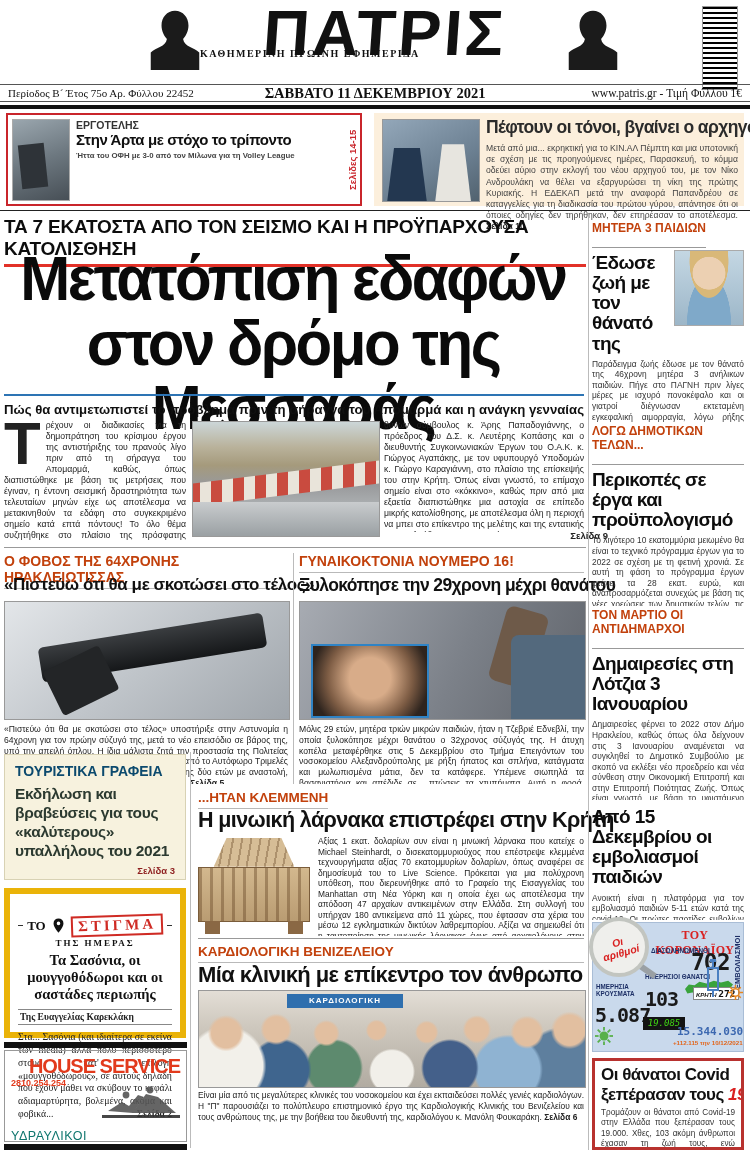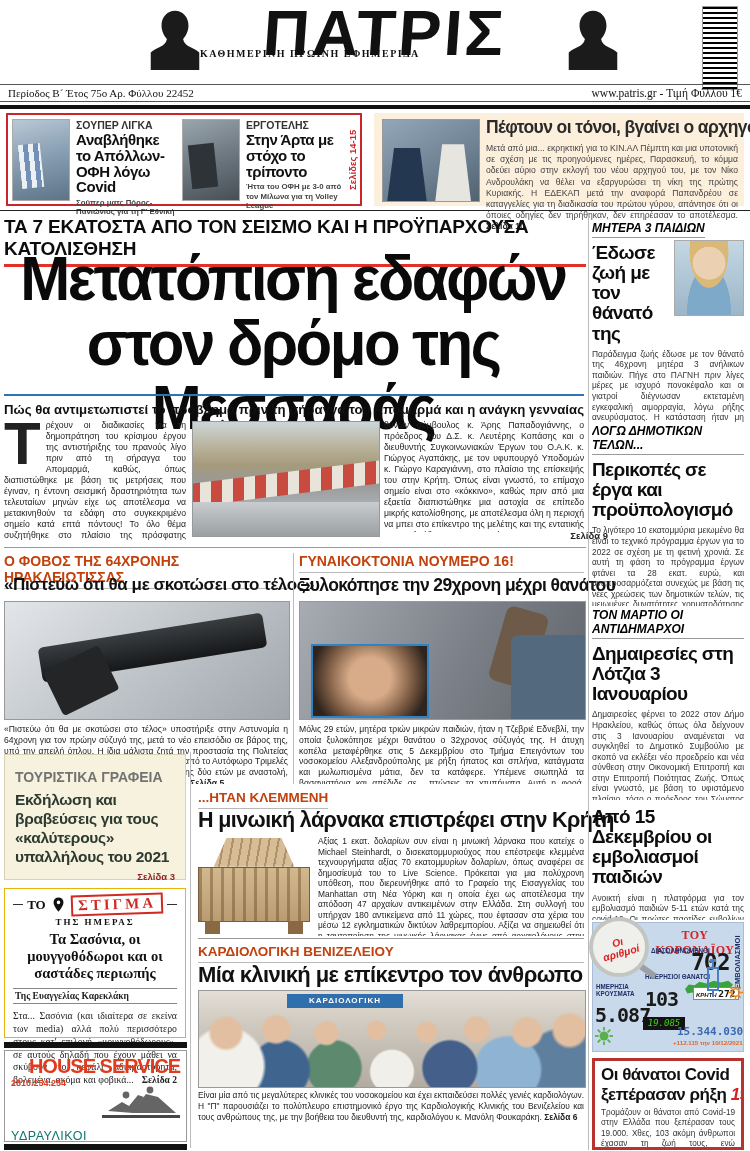--- a/index.html
+++ b/index.html
@@ -96,24 +96,24 @@
         background:#6e5a49;border-radius:8px;transform:rotate(16deg);}
   #fem-photo::after{content:"";position:absolute;right:-2%;top:28%;width:28%;height:75%;
         background:#53697d;border-radius:8px 0 0 0;}
   #fem-inset{position:absolute;left:4%;top:36%;width:40%;height:60%;border:2px solid #2f83c5;
         background:radial-gradient(circle at 50% 46%,#d8ac89 30%,#7d5c44 62%,#2e241e 86%);z-index:2;}
   #fem-body{left:299px;top:724px;width:285px;height:60px;font-size:8.6px;line-height:1.26;color:#222;overflow:hidden;}
 
   
   #tourism{left:4px;top:754px;width:182px;height:126px;background:#f7f2de;border:1px solid #d8d2b4;
         box-sizing:border-box;padding:8px 10px;}
-  #tourism-kicker{font-size:14px;font-weight:bold;color:#737373;margin-bottom:6px;margin-top:6px;}
+  #tourism-kicker{font-size:14px;font-weight:bold;color:#0c4a6e;margin-bottom:6px;}
   #tourism-headline{font-size:15.5px;font-weight:800;line-height:1.22;color:#2c3a30;letter-spacing:-0.3px;}
   #tourism-page{display:block;text-align:right;font-size:9.5px;color:#8e1f1f;margin-top:4px;font-weight:bold;}
-  #stigma{left:4px;top:888px;width:182px;height:150px;border:1px solid #eab308;box-sizing:border-box;padding:5px 8px;}
+  #stigma{left:4px;top:888px;width:182px;height:150px;border:6px solid #eab308;box-sizing:border-box;padding:21px 8px;}
   #stigma-head{display:flex;align-items:center;justify-content:center;gap:4px;}
   .stigma-dash{flex:1;height:1px;background:#333;}
   #stigma-to{font-weight:bold;font-size:13px;}
   #stigma-stamp{color:#cf2b24;border:2px solid #cf2b24;padding:0 5px;font-size:15px;font-weight:800;
         letter-spacing:3px;transform:rotate(-2deg);background:#fff;}
   #stigma-imera{text-align:center;font-size:9px;font-weight:bold;letter-spacing:2px;margin-top:2px;}
   #stigma-headline{text-align:center;font-size:14.5px;font-weight:bold;line-height:1.18;margin-top:4px;}
   #stigma-byline{border-top:1px solid #888;border-bottom:1px solid #888;font-size:9.5px;padding:2px 2px;
         margin-top:6px;font-weight:bold;color:#222;}
   #stigma-body{font-size:9.8px;line-height:1.3;margin-top:6px;color:#222;}
@@ -162,22 +162,22 @@
         radial-gradient(circle at 65% 80%,#44608a 0 10%,transparent 11%),
         radial-gradient(circle at 80% 82%,#8fb3d2 0 10%,transparent 11%),
         radial-gradient(circle at 94% 80%,#5e7f9e 0 10%,transparent 11%);}
   #clinic-sign{position:absolute;left:88px;top:3px;width:116px;height:14px;background:#2f6fae;color:#fff;
         font-size:8px;font-weight:bold;text-align:center;line-height:14px;letter-spacing:1px;z-index:2;}
   #cardio-caption{left:198px;top:1090px;width:386px;height:54px;font-size:8.4px;line-height:1.3;color:#222;overflow:hidden;}
 
   
   #main-vrule{left:588px;top:214px;width:1px;height:936px;background:#bbb;}
   .rstory{left:592px;width:152px;overflow:hidden;}
-  .rkicker{display:inline-block;font-size:12px;font-weight:bold;color:#000000;
-        border-bottom:1px solid #999;padding-bottom:2px;font-style:italic;}
+  .rkicker{display:inline-block;font-size:12px;font-weight:bold;color:#c2410c;
+        border-bottom:1px solid #999;padding-bottom:12px;}
   .rheadline{font-size:19px;font-weight:800;line-height:1.06;letter-spacing:-0.6px;color:#0d0d0d;margin-top:5px;}
   .rbody{font-size:8.4px;line-height:1.26;color:#333;margin-top:5px;text-align:justify;}
   #mother{top:218px;height:204px;}
   #mother-photo{float:right;width:68px;height:74px;margin:2px 0 3px 4px;border:1px solid #aaa;
         background:
           radial-gradient(circle at 50% 30%,#ecd0b2 0 26%,transparent 27%),
           radial-gradient(ellipse at 50% 14%,#d9b878 0 40%,transparent 41%),
           radial-gradient(ellipse at 50% 96%,#7fa9c9 0 45%,transparent 46%),
           linear-gradient(180deg,#c4d7e3,#9cb6c8);}
   #cuts{top:424px;height:182px;}
@@ -237,33 +237,26 @@
   <div id="logo" class="abs">ΠΑΤΡΙΣ</div>
   <div class="abs" style="left:566px;top:8px;">
     <svg class="portrait" viewBox="0 0 40 46">
         <path d="M20 2c6 0 10 5 10 11 0 4-2 8-4 10 1 6 8 6 12 10v13H2V33c4-4 11-4 12-10-2-2-4-6-4-10C10 7 14 2 20 2z" fill="#1b1b1b"></path>
       </svg>
   </div>
   <div id="barcode" class="abs"></div>
   <div id="subtitle" class="abs serif">ΚΑΘΗΜΕΡΙΝΗ ΠΡΩΙΝΗ ΕΦΗΜΕΡΙΔΑ</div>
   <div id="dateline" class="abs serif">
     <span class="dl-left">Περίοδος Β´ Έτος 75ο Αρ. Φύλλου 22452</span>
+    <span class="dl-center">ΣΑΒΒΑΤΟ 11 ΔΕΚΕΜΒΡΙΟΥ 2021</span>
     <span class="dl-right">www.patris.gr - Τιμή Φύλλου 1€</span>
   </div>
   <div id="thickbar" class="abs"></div>
 
   <div id="sports-box" class="abs">
-    <div class="sport-item">
-      <div class="sport-photo"></div>
-      <div>
-        <div class="sport-kicker">ΣΟΥΠΕΡ ΛΙΓΚΑ</div>
-        <div class="sport-title">Αναβλήθηκε το Απόλλων-ΟΦΗ λόγω Covid</div>
-        <div class="sport-sub">Σούπερ ματς Πόρος-Πανιώνιος για τη Γ' Εθνική</div>
-      </div>
-    </div>
     <div class="sport-item">
       <div class="sport-photo dark"></div>
       <div>
         <div class="sport-kicker">ΕΡΓΟΤΕΛΗΣ</div>
         <div class="sport-title">Στην Άρτα με στόχο το τρίποντο</div>
         <div class="sport-sub">Ήττα του ΟΦΗ με 3-0 από τον Μίλωνα για τη Volley League</div>
       </div>
     </div>
     <div id="sports-pages" class="abs">Σελίδες 14-15</div>
   </div>
@@ -482,21 +475,21 @@
             <line x1="3" y1="17" x2="6" y2="14"></line>
             <line x1="14" y1="6" x2="17" y2="3"></line>
           </g>
         </svg>
     </div>
   </div>
 
   <div id="deaths-box" class="abs">
     <div id="deaths-line1">Οι θάνατοι Covid</div>
     <div id="deaths-line2">
-      <span>ξεπέρασαν ρήξη</span>
+      <span>ξεπέρασαν τους</span>
       <span id="deaths-num">19.000</span>
     </div>
     <div id="deaths-body">
       <span>Τρομάζουν οι θάνατοι από Covid-19 στην Ελλάδα που ξεπέρασαν τους 19.000. Χθες, 103 ακόμη άνθρωποι έχασαν τη ζωή τους, ενώ ανακοινώθηκαν 5.087 νέα κρούσματα, εκ των οποίων τα 272 εντοπίστηκαν στην Κρήτη.</span>
       
     </div>
   </div>
 
 </div>
 

